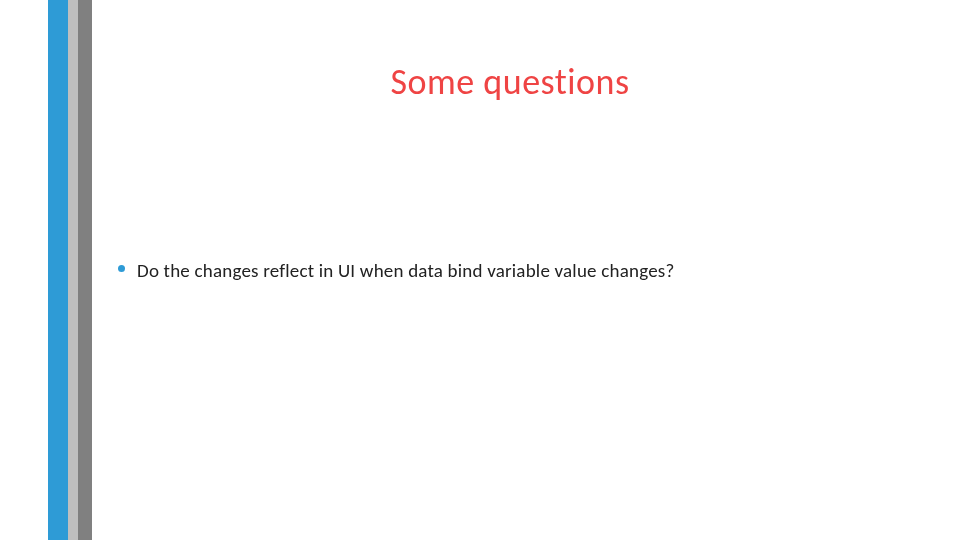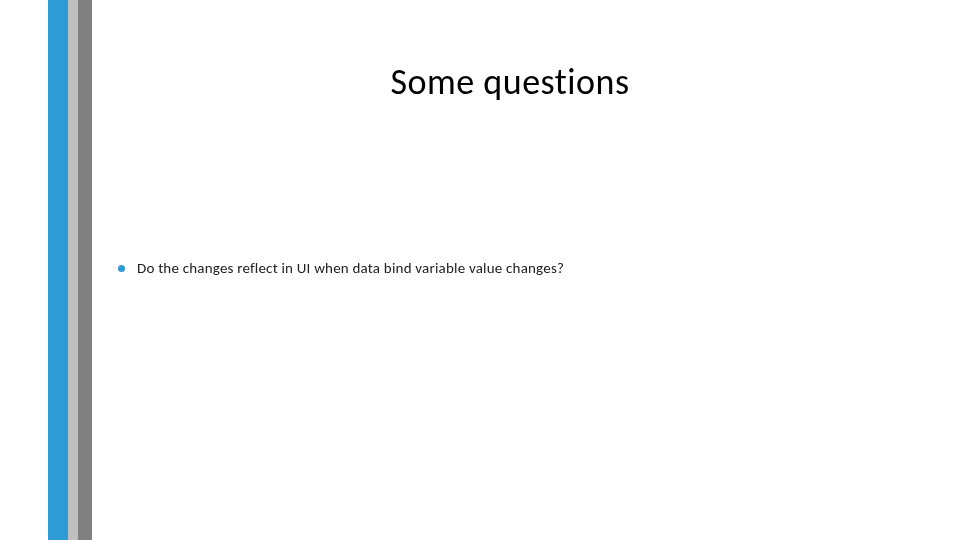--- a/index.html
+++ b/index.html
@@ -19,21 +19,21 @@
   .stripe.gray-l { left: 68px; width: 10px; background: #BFBFBF; }
   .stripe.gray-d { left: 78px; width: 14px; background: #808080; }
   .title {
     position: absolute;
     left: 100px;
     right: 40px;
     top: 60px;
     text-align: center;
     font-size: 36px;
     font-weight: 400;
-    color: #000000;
+    color: #ef4444;
     letter-spacing: 0.5px;
   }
   .bullets {
     position: absolute;
     left: 118px;
     top: 258px;
     right: 40px;
   }
   .bullet-row {
     display: flex;
@@ -43,21 +43,21 @@
   .dot {
     width: 7px;
     height: 7px;
     border-radius: 50%;
     background: #2E9BD6;
     margin-top: 7px;
     margin-right: 12px;
     flex: 0 0 auto;
   }
   .bullet-text {
-    font-size: 15px;
+    font-size: 19px;
     color: #222;
     line-height: 1.35;
     letter-spacing: 0.2px;
   }
 </style>
 </head>
 <body>
 
 <div class="stripe blue"></div>
 <div class="stripe gray-l"></div>

